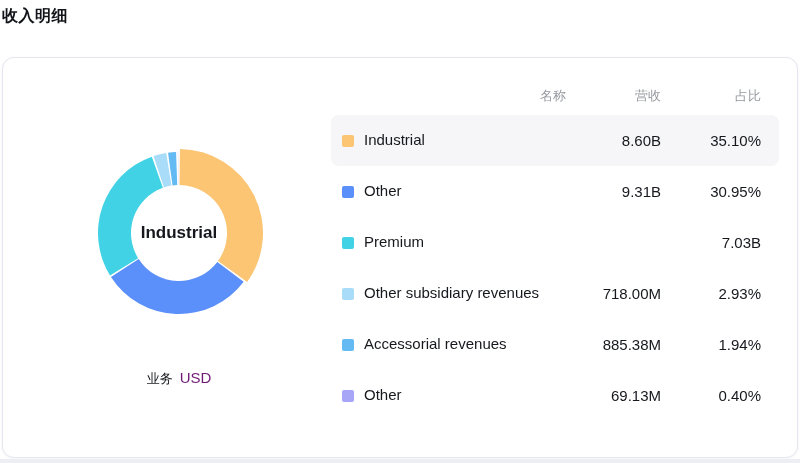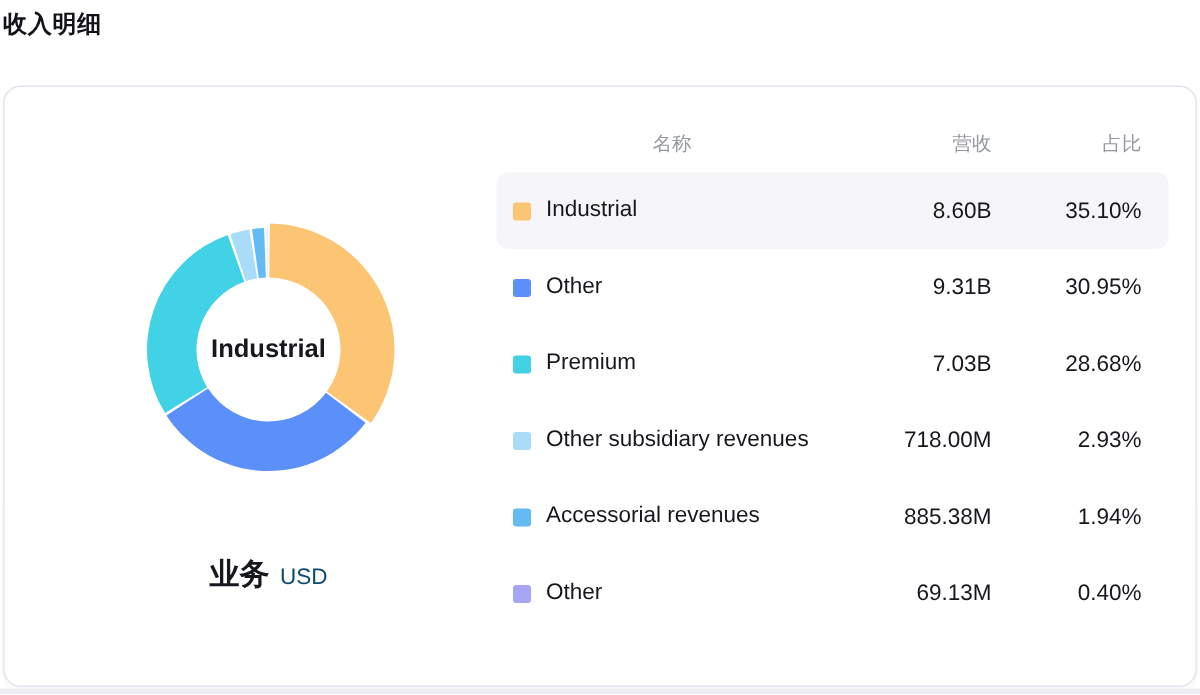--- a/index.html
+++ b/index.html
@@ -38,32 +38,32 @@
     display: flex; align-items: center; justify-content: center;
     pointer-events: none;
   }
   .donut-center span {
     font-size: 17px; font-weight: 700; color: #16181d;
   }
   .chart-footer {
     position: absolute; left: 86px; top: 311px; width: 180px;
     text-align: center; white-space: nowrap;
   }
-  .chart-footer .dim { font-size: 20px; font-weight: 700; color: #16181d; }
-  .chart-footer .unit { font-size: 15px; color: #0c4a6e; margin-left: 7px; font-weight: 400; }
+  .chart-footer .dim { font-size: 13px; font-weight: 400; color: #16181d; }
+  .chart-footer .unit { font-size: 15px; color: #701a75; margin-left: 7px; font-weight: 400; }
   
   .table {
     position: absolute; left: 328px; top: 18px; width: 448px;
   }
   .thead {
     display: flex; align-items: center;
     height: 39px; padding: 0 18px 0 11px;
     font-size: 13px; color: #95999f;
   }
-  .thead .h-name { flex: 0 0 212px; text-align: center; }
+  .thead .h-name { flex: 0 0 212px; text-align: right; margin-left: 12px; }
   .thead .h-rev  { flex: 1 1 auto; text-align: right; }
   .thead .h-pct  { flex: 0 0 100px; text-align: right; }
   .row {
     display: flex; align-items: center;
     min-height: 51px; padding: 4px 18px 4px 11px;
     border-radius: 8px;
     font-size: 15px; color: #16181d;
     cursor: default;
   }
   .row.selected { background: #f6f6f8; }
@@ -116,21 +116,20 @@
         <div class="row">
           <span class="swatch" style="background: rgb(91, 143, 249);"></span>
           <span class="cell-name">Other</span>
           <span class="cell-rev">9.31B</span>
           <span class="cell-pct">30.95%</span>
         </div>
         <div class="row">
           <span class="swatch" style="background: rgb(65, 211, 229);"></span>
           <span class="cell-name">Premium</span>
           <span class="cell-rev">7.03B</span>
-          <span class="cell-pct">28.68%</span>
         </div>
         <div class="row">
           <span class="swatch" style="background: rgb(168, 220, 248);"></span>
           <span class="cell-name">Other subsidiary revenues</span>
           <span class="cell-rev">718.00M</span>
           <span class="cell-pct">2.93%</span>
         </div>
         <div class="row">
           <span class="swatch" style="background: rgb(100, 186, 242);"></span>
           <span class="cell-name">Accessorial revenues</span>

